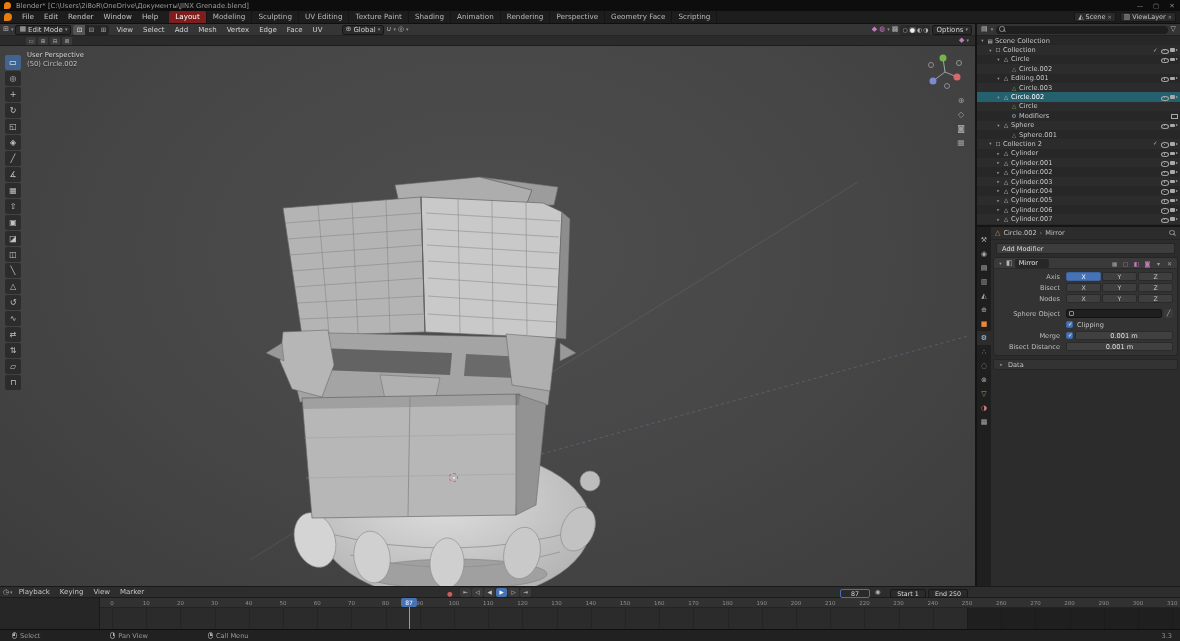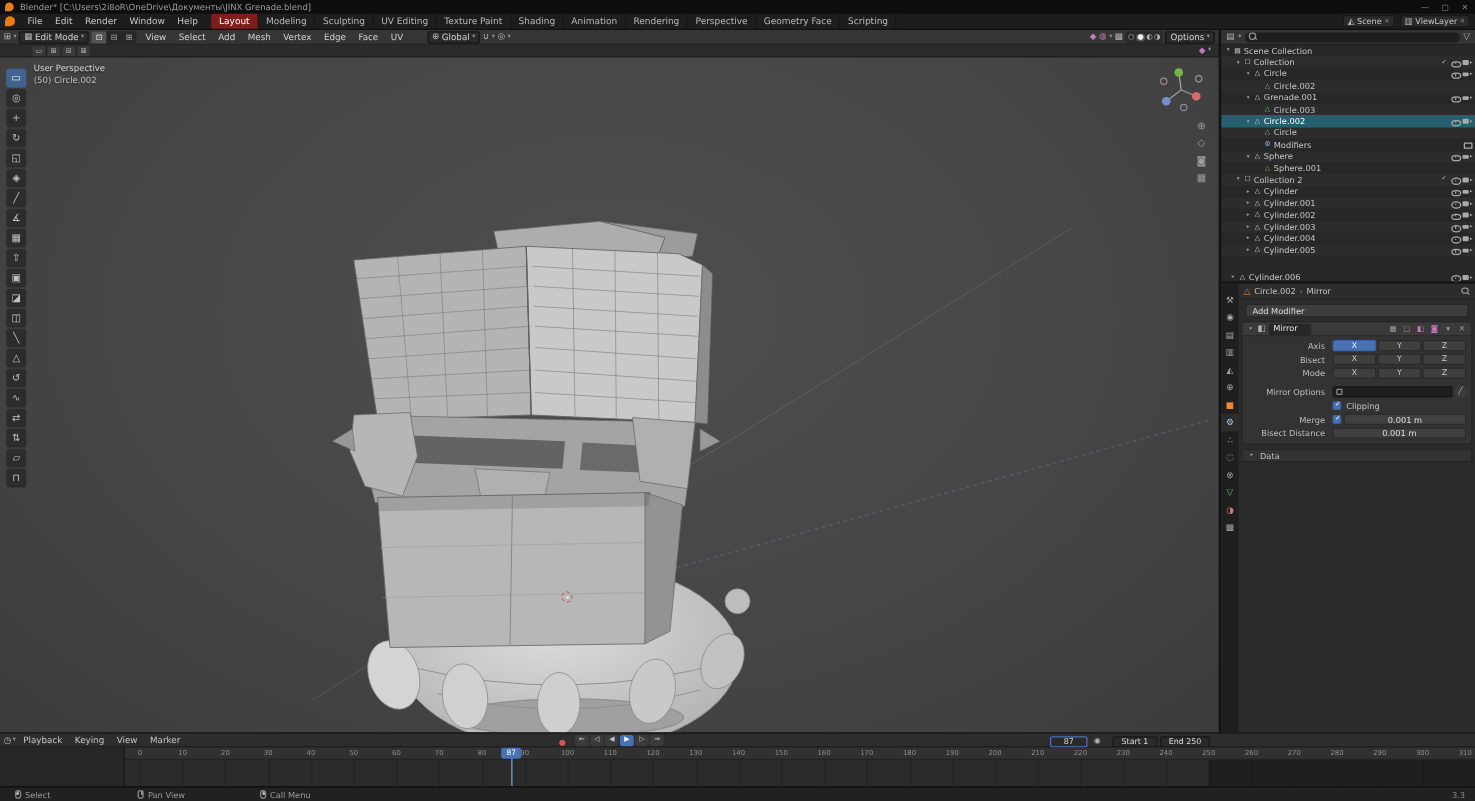--- a/index.html
+++ b/index.html
@@ -450,21 +450,21 @@
       </div>
       <div class="orow alt" style="padding-left: 26px;">
         <span class="oarrow"></span>
         <span class="oicn oc-data">△</span>
         <span class="olabel">Circle.002</span>
         <span class="oright"></span>
       </div>
       <div class="orow" style="padding-left: 18px;">
         <span class="oarrow">▾</span>
         <span class="oicn oc-object">△</span>
-        <span class="olabel">Grenade.001</span>
+        <span class="olabel">Editing.001</span>
         <span class="oright">
           <span class="oi oi-eye"></span>
           <span class="oi oi-cam"></span>
         </span>
       </div>
       <div class="orow alt" style="padding-left: 26px;">
         <span class="oarrow"></span>
         <span class="oicn oc-data">△</span>
         <span class="olabel">Circle.003</span>
         <span class="oright"></span>
@@ -564,21 +564,21 @@
       </div>
       <div class="orow alt" style="padding-left: 18px;">
         <span class="oarrow">▸</span>
         <span class="oicn oc-object">△</span>
         <span class="olabel">Cylinder.005</span>
         <span class="oright">
           <span class="oi oi-eye"></span>
           <span class="oi oi-cam"></span>
         </span>
       </div>
-      <div class="orow" style="padding-left: 6px; margin-top: 12px;">
+      <div class="orow" style="padding-left: 18px;">
         <span class="oarrow">▸</span>
         <span class="oicn oc-object">△</span>
         <span class="olabel">Cylinder.006</span>
         <span class="oright">
           <span class="oi oi-eye"></span>
           <span class="oi oi-cam"></span>
         </span>
       </div>
       <div class="orow alt" style="padding-left: 18px;">
         <span class="oarrow">▸</span>
@@ -673,30 +673,30 @@
         </div>
         <div class="prow">
           <span class="plabel">Bisect</span>
           <span class="xyz">
               <span class="xyzbtn">X</span>
               <span class="xyzbtn">Y</span>
               <span class="xyzbtn">Z</span>
             </span>
         </div>
         <div class="prow">
-          <span class="plabel">Mode</span>
+          <span class="plabel">Nodes</span>
           <span class="xyz">
               <span class="xyzbtn">X</span>
               <span class="xyzbtn">Y</span>
               <span class="xyzbtn">Z</span>
             </span>
         </div>
         <div class="prow sp"></div>
         <div class="prow">
-          <span class="plabel">Mirror Options</span>
+          <span class="plabel">Sphere Object</span>
           <span class="objfield">
               <span class="objsq"></span>
             </span>
           <span class="eyedrop">╱</span>
         </div>
         <div class="prow">
           <span class="plabel"></span>
           <span class="chk on"></span>
           <span class="chklbl">Clipping</span>
         </div>

